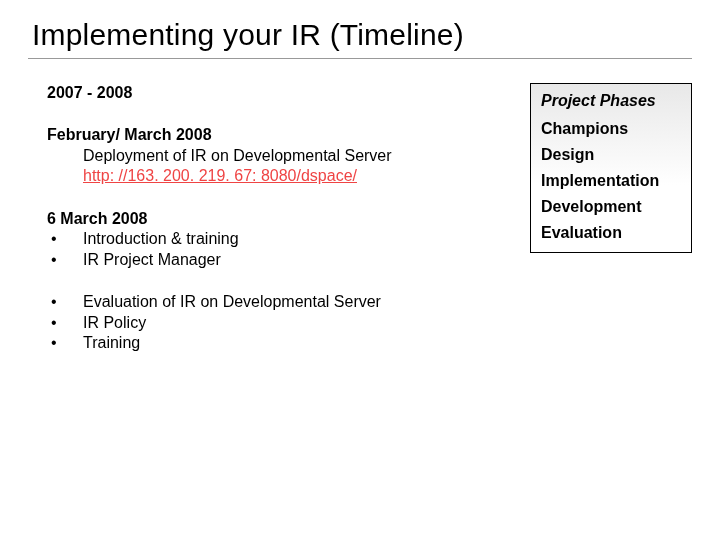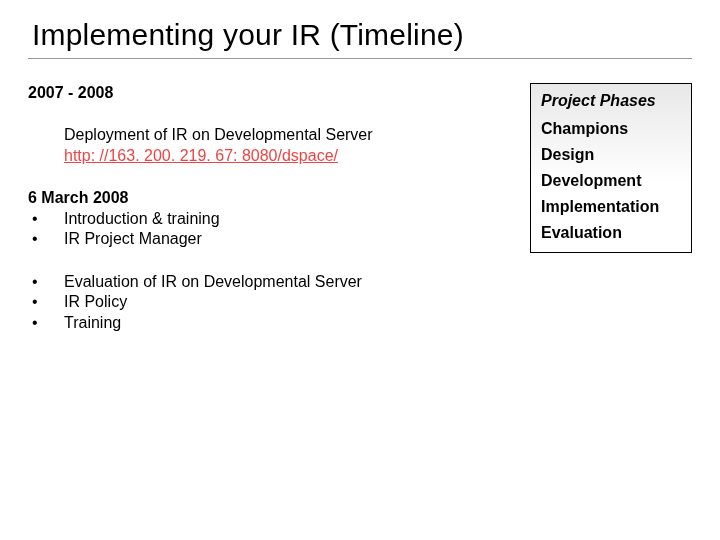--- a/index.html
+++ b/index.html
@@ -23,20 +23,21 @@
     font-size: 30px;
     font-weight: 400;
     padding: 0 0 6px 4px;
     border-bottom: 1px solid #999;
     letter-spacing: 0.2px;
   }
   .body {
     display: flex;
     flex-direction: row;
     margin-top: 24px;
+    margin-left: 19px;
   }
   .left {
     flex: 1 1 auto;
     font-size: 16px;
     line-height: 1.28;
     padding-right: 12px;
   }
   .section {
     margin-bottom: 22px;
   }
@@ -94,20 +95,21 @@
   <div class="title">Implementing your IR (Timeline)</div>
 
   <div class="body">
     <div class="left">
 
       <div class="section">
         <div class="section-heading">2007 - 2008</div>
       </div>
 
       <div class="section">
+        <div class="section-heading">February/ March 2008</div>
         <div class="indent-line">Deployment of IR on Developmental Server</div>
         <div class="indent-line">
           <span class="link">http: //163. 200. 219. 67: 8080/dspace/</span>
         </div>
       </div>
 
       <div class="section">
         <div class="section-heading">6 March 2008</div>
         <ul class="bullets">
           <li>Introduction &amp; training</li>
@@ -122,18 +124,18 @@
           <li>Training</li>
         </ul>
       </div>
 
     </div>
 
     <div class="phases-box">
       <div class="phases-title">Project Phases</div>
       <div class="phase-item">Champions</div>
       <div class="phase-item">Design</div>
+      <div class="phase-item">Implementation</div>
       <div class="phase-item">Development</div>
-      <div class="phase-item">Implementation</div>
       <div class="phase-item">Evaluation</div>
     </div>
   </div>
 </div>
 
 </body></html>

